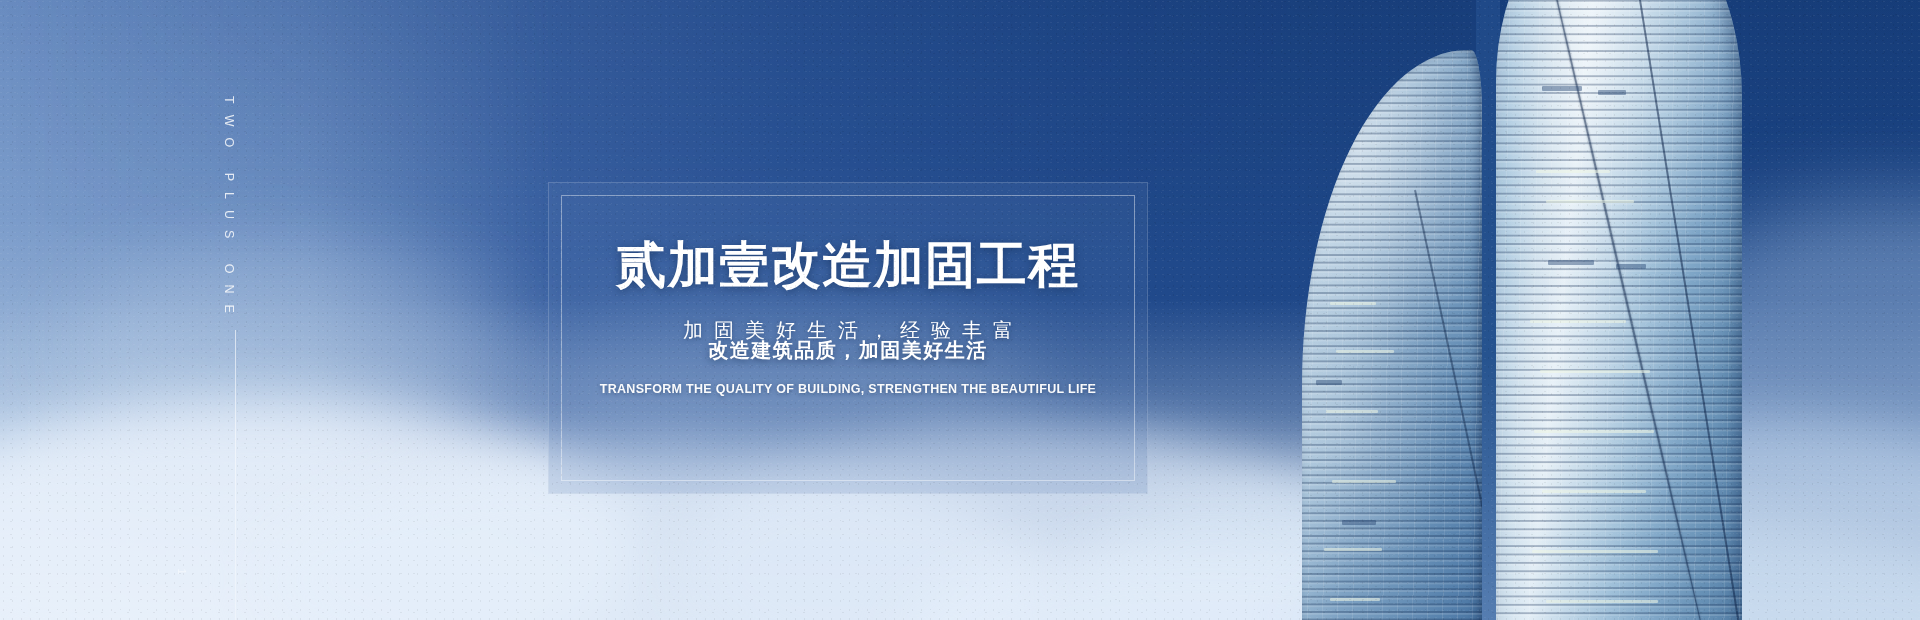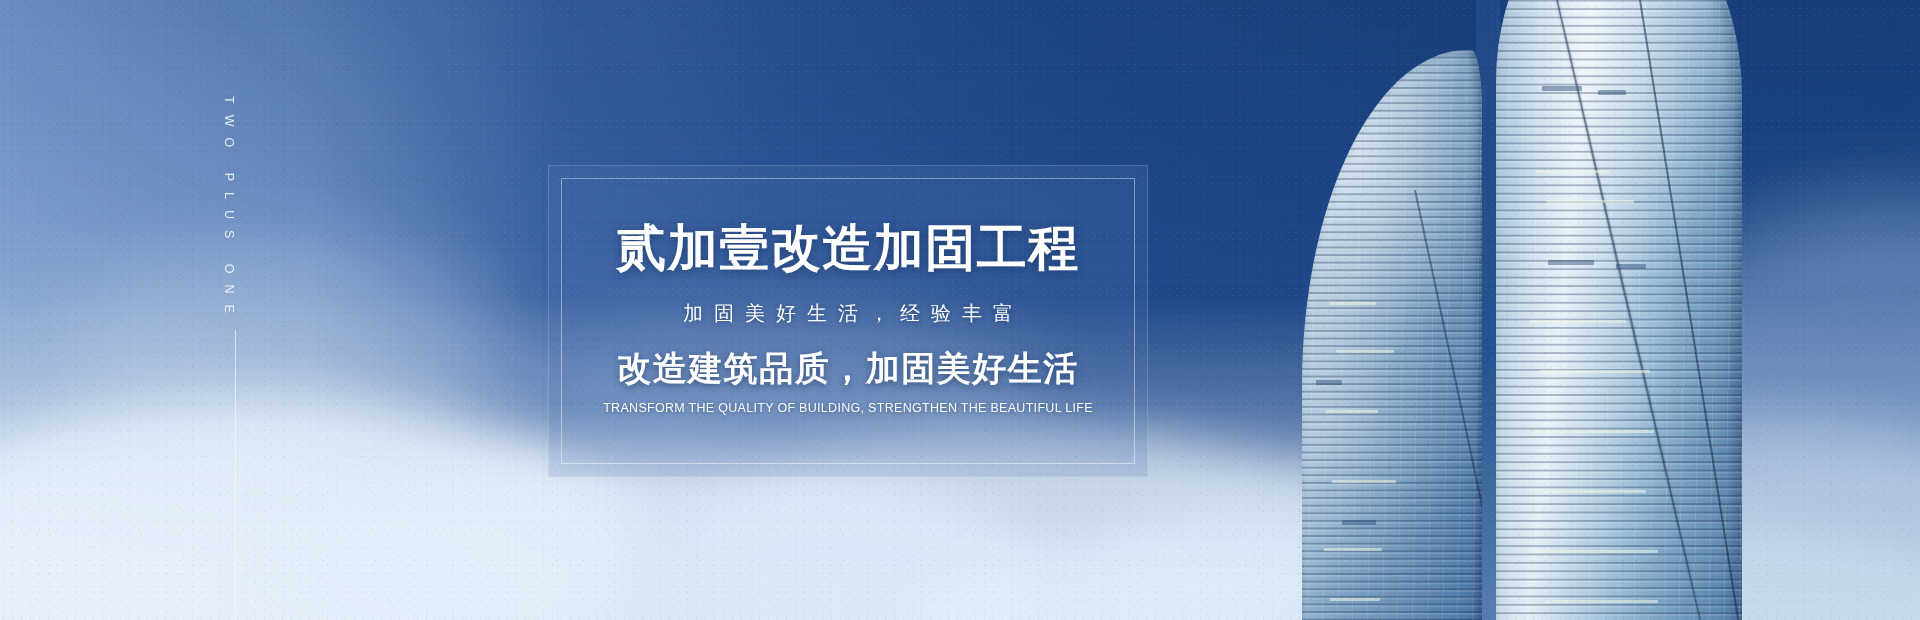--- a/index.html
+++ b/index.html
@@ -176,21 +176,21 @@
   }
   .brand-mark{
     position:absolute; left:178px; top:566px;
     transform:rotate(90deg);
     font-size:11px; color:rgba(255,255,255,0.50);
     letter-spacing:1px;
   }
 
   
   .panel{
-    position:absolute; left:548px; top:165px; width:600px; height:312px;
+    position:absolute; left:548px; top:182px; width:600px; height:312px;
     background:rgba(88,124,178,0.20);
     border:1px solid rgba(255,255,255,0.16);
     text-align:right;
   }
   .panel-inner{
     position:absolute; left:12px; top:12px; right:12px; bottom:12px;
     border:1px solid rgba(255,255,255,0.42);
   }
   .panel-content{
     position:absolute; left:0; right:0; top:0; bottom:0;
@@ -207,29 +207,28 @@
   }
   .h-sub{
     margin-top:30px;
     font-size:20px; font-weight:400; color:#ffffff;
     letter-spacing:11px; line-height:1;
     text-indent:11px;
     text-shadow:0 1px 5px rgba(14,40,80,0.5);
     white-space:nowrap;
   }
   .h-slogan{
-    margin-top:28px;
-    font-size:34px; font-weight:700; color:#ffffff;
+    font-size:20px; font-weight:700; color:#ffffff;
     letter-spacing:1.5px; line-height:1;
     text-shadow:0 2px 7px rgba(14,40,80,0.55);
     white-space:nowrap;
   }
   .h-en{
-    margin-top:17px;
-    font-size:12.5px; font-weight:400; color:rgba(255,255,255,0.97);
+    margin-top:23px;
+    font-size:12.5px; font-weight:700; color:rgba(255,255,255,0.97);
     letter-spacing:0.3px; line-height:1;
     text-shadow:0 1px 4px rgba(14,40,80,0.45);
     white-space:nowrap;
   }
 
   
   .grain{
     position:absolute; inset:0; pointer-events:none; opacity:0.055;
     background-image:
       radial-gradient(circle at 15% 22%, #fff 0.6px, transparent 0.7px),

